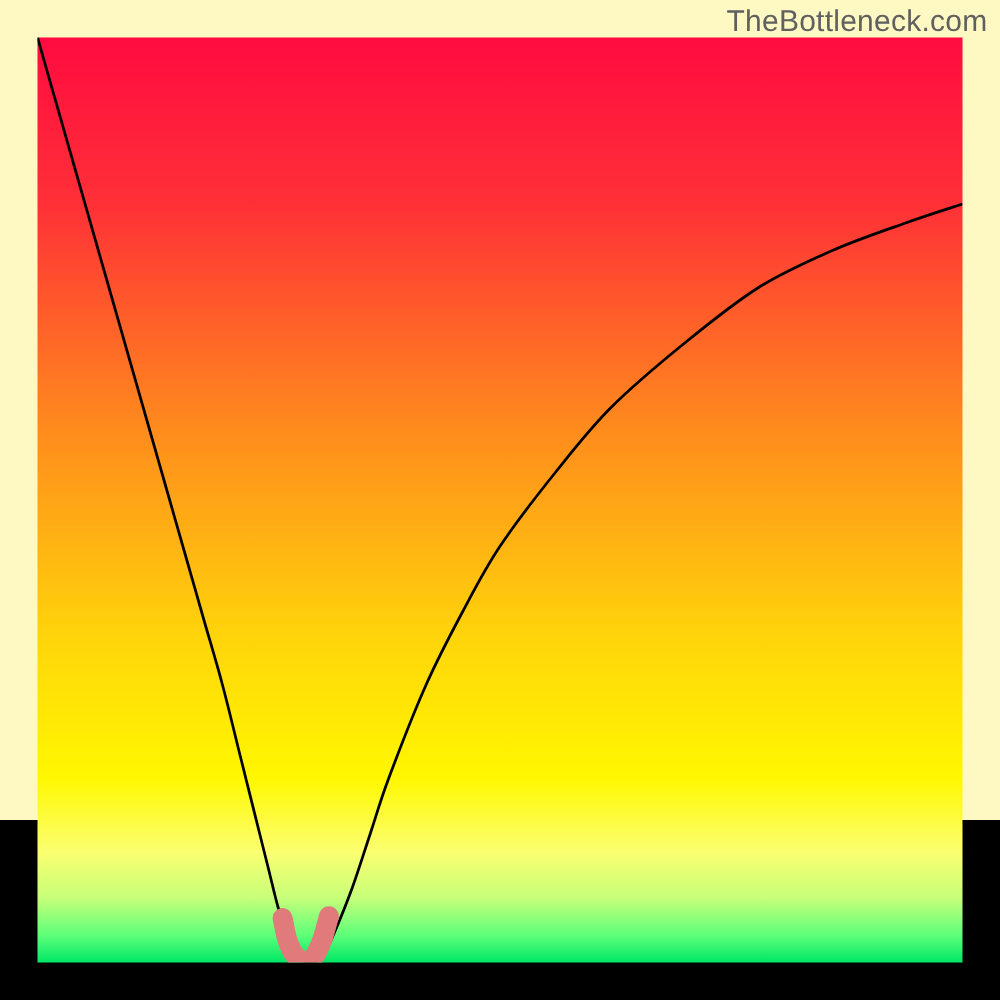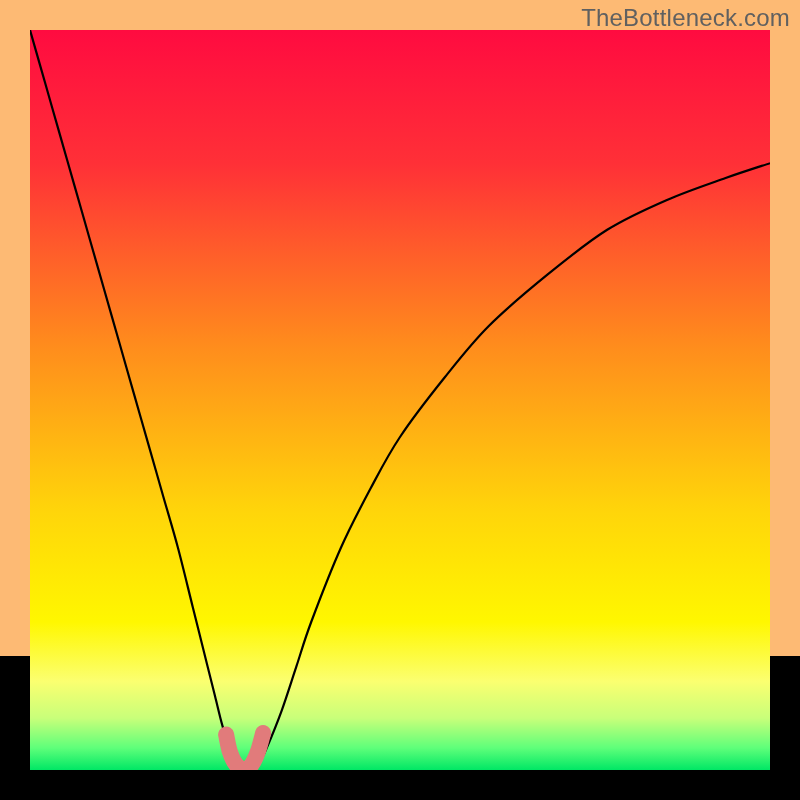--- a/index.html
+++ b/index.html
@@ -10,21 +10,21 @@
     background: #000;
     overflow: hidden;
     font-family: Arial, Helvetica, sans-serif;
   }
   .frame {
     position: absolute;
     left: 0;
     top: 0;
     width: 800px;
     height: 656px;
-    background: #fdba74;
+    background: #fef9c3;
   }
   .watermark {
     position: absolute;
     top: 4px;
     right: 10px;
     color: #606060;
     font-size: 24px;
     font-weight: 500;
     letter-spacing: 0.2px;
     user-select: none;

